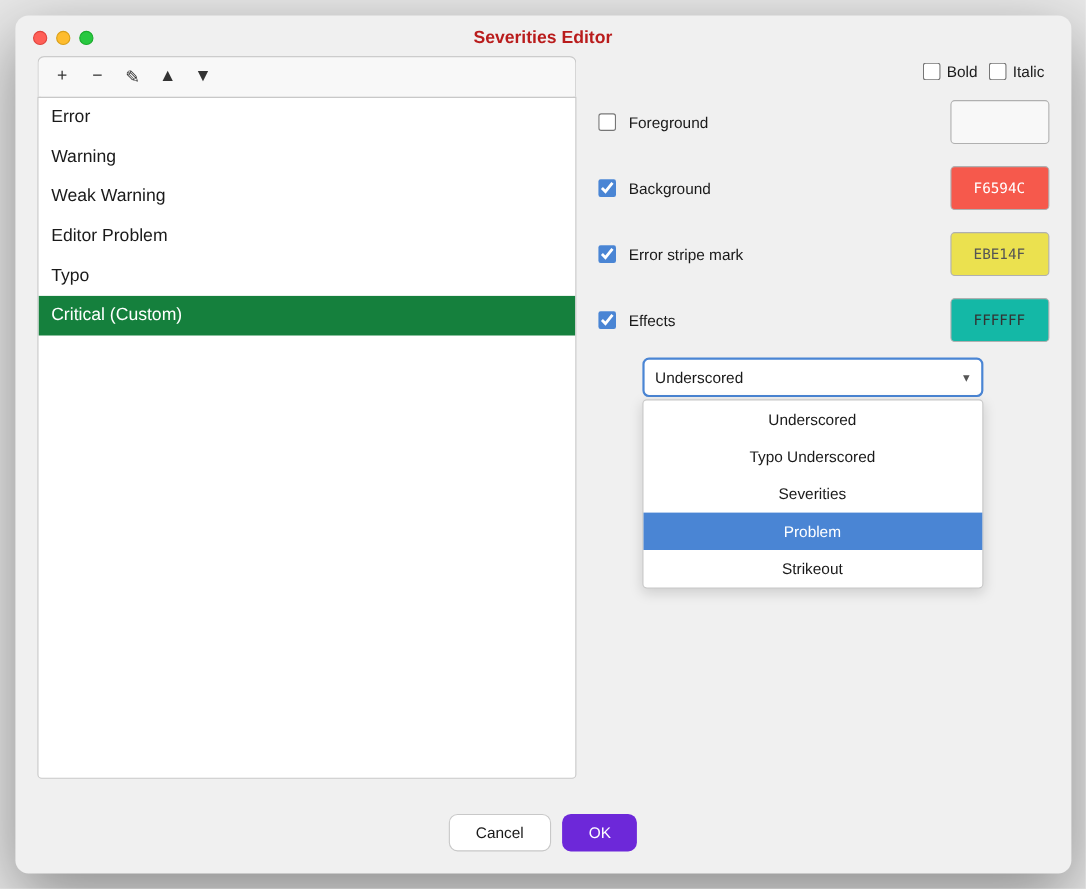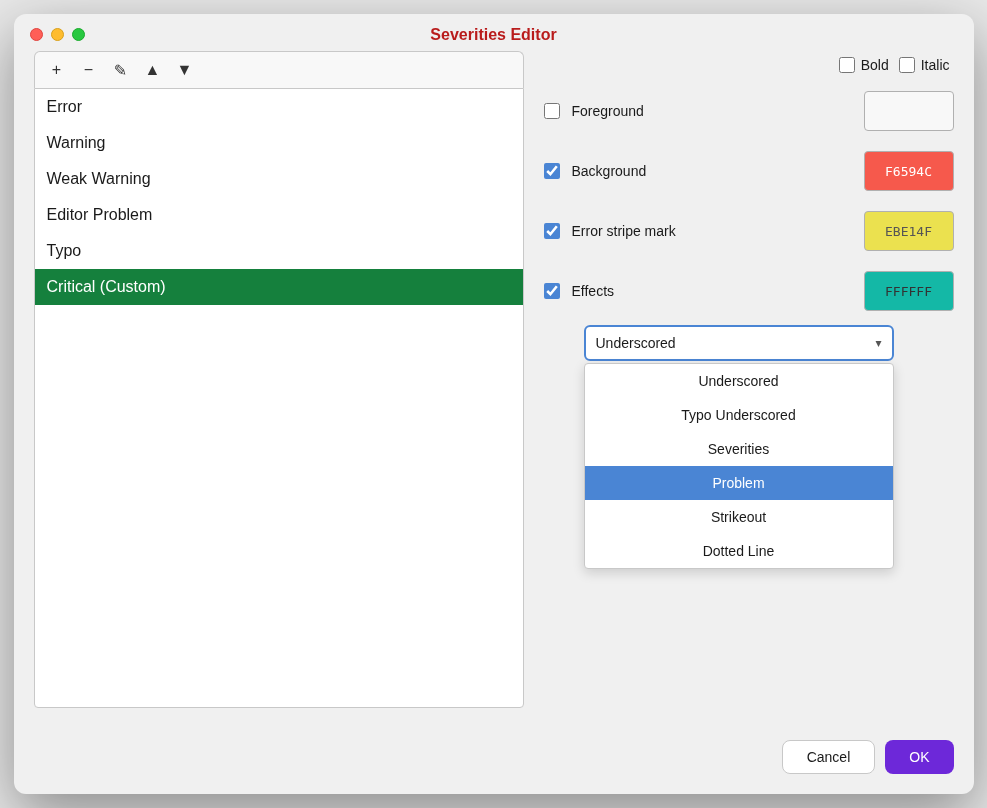--- a/index.html
+++ b/index.html
@@ -262,21 +262,21 @@
       color: #1a1a1a;
     }
     .dropdown-option.selected {
       background: #4a85d4;
       color: white;
     }
 
     
     .button-row {
       display: flex;
-      justify-content: flex-end;
+      justify-content: center;
       gap: 10px;
       padding: 16px 20px 20px;
       margin-top: auto;
     }
 
     .btn {
       padding: 8px 24px;
       border-radius: 8px;
       font-size: 14px;
       cursor: pointer;
@@ -370,21 +370,20 @@
         <div class="dropdown-trigger">
           <span>Underscored</span>
           <span class="dropdown-arrow">▾</span>
         </div>
         <div class="dropdown-menu">
           <div class="dropdown-option">Underscored</div>
           <div class="dropdown-option">Typo Underscored</div>
           <div class="dropdown-option">Severities</div>
           <div class="dropdown-option selected">Problem</div>
           <div class="dropdown-option">Strikeout</div>
-          <div class="dropdown-option">Dotted Line</div>
         </div>
       </div>
     </div>
   </div>
 
   <div class="button-row">
     <button class="btn btn-cancel">Cancel</button>
     <button class="btn btn-ok">OK</button>
   </div>
 </div>

